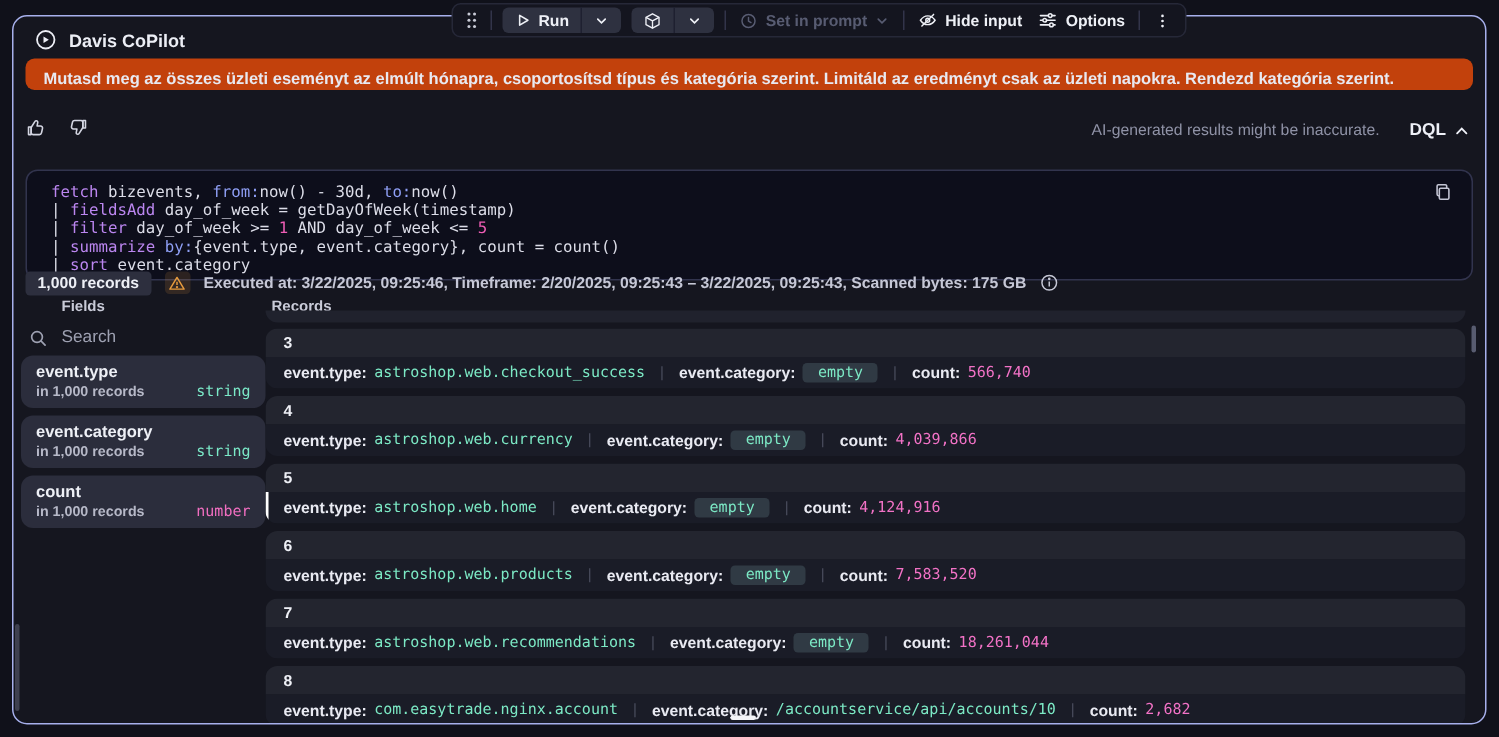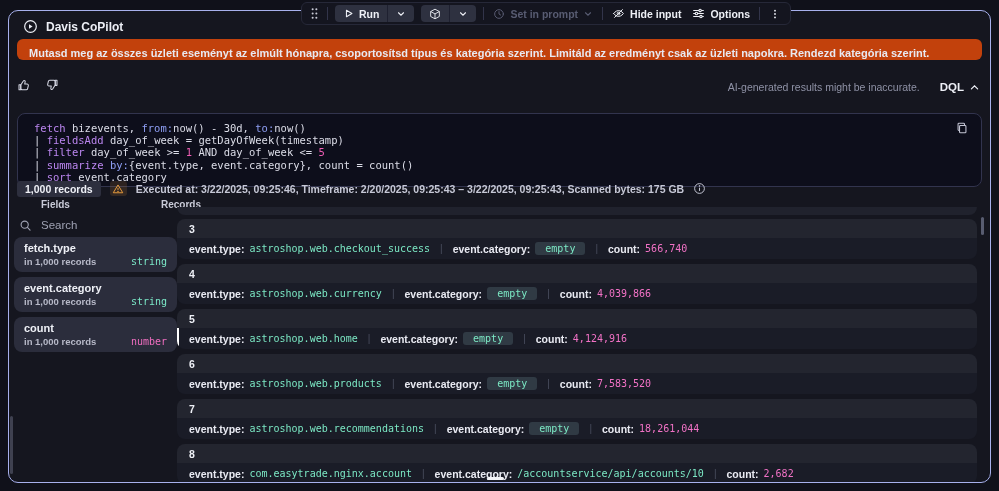--- a/index.html
+++ b/index.html
@@ -40,21 +40,21 @@
   .results-bar { position:absolute; left:8px; top:169px; height:17px; display:flex; align-items:center; gap:9px; }
   .records-badge { background:#2d2f3e; color:#eef0f6; font-size:10.5px; font-weight:700;
     padding:2px 8px; border-radius:3px;text-align:right; }
   .warn-chip { width:17px; height:15px; border-radius:3px; background:rgba(231,155,61,.14);
     display:flex; align-items:center; justify-content:center; color:#e79b3d; }
   .exec-info { color:#c6c8d6; font-size:10.5px; font-weight:700; }
   .info-icon { color:#c6c8d6; }
 
   .col-label { position:absolute; top:188px; color:#c9cbd8; font-size:10px; font-weight:700; }
   .fields-label { left:8px;padding-left:24px; }
-  .records-label { left:152px; }
+  .records-label { left:172px; }
 
   
   .search-row { position:absolute; left:10px; top:204px; width:150px; height:20px;
     display:flex; align-items:center; gap:9px; color:#9ea1b2; }
   .search-row input { background:transparent; border:none; outline:none; color:#cfd1de;
     font-size:11.5px; width:110px; font-family:"Liberation Sans",sans-serif; }
   .search-row input::placeholder { color:#9ea1b2; }
 
   .fields-list { position:absolute; left:5px; top:226px; width:163px; display:flex; flex-direction:column; gap:5px; }
   .field-card { background:#2b2d3c; border-radius:8px; padding:4px 10px 5px; cursor:pointer; }
@@ -184,21 +184,21 @@
       <span class="icon">
         <svg width="13" height="13" viewBox="0 0 16 16" fill="none" stroke="currentColor" stroke-width="1.4" stroke-linecap="round">
           <circle cx="7" cy="7" r="4.4"></circle>
             <line x1="10.4" y1="10.4" x2="13.6" y2="13.6"></line>
         </svg>
       </span>
       <input type="text" placeholder="Search" style="">
     </div>
     <div class="fields-list">
         <div class="field-card">
-    <div class="field-name">fetch.type</div>
+    <div class="field-name">event.type</div>
     <div class="field-sub">
       <span class="field-meta">in 1,000 records</span>
       <span class="field-type type-string">string</span>
     </div>
   </div>
         <div class="field-card">
     <div class="field-name">event.category</div>
     <div class="field-sub">
       <span class="field-meta">in 1,000 records</span>
       <span class="field-type type-string">string</span>

